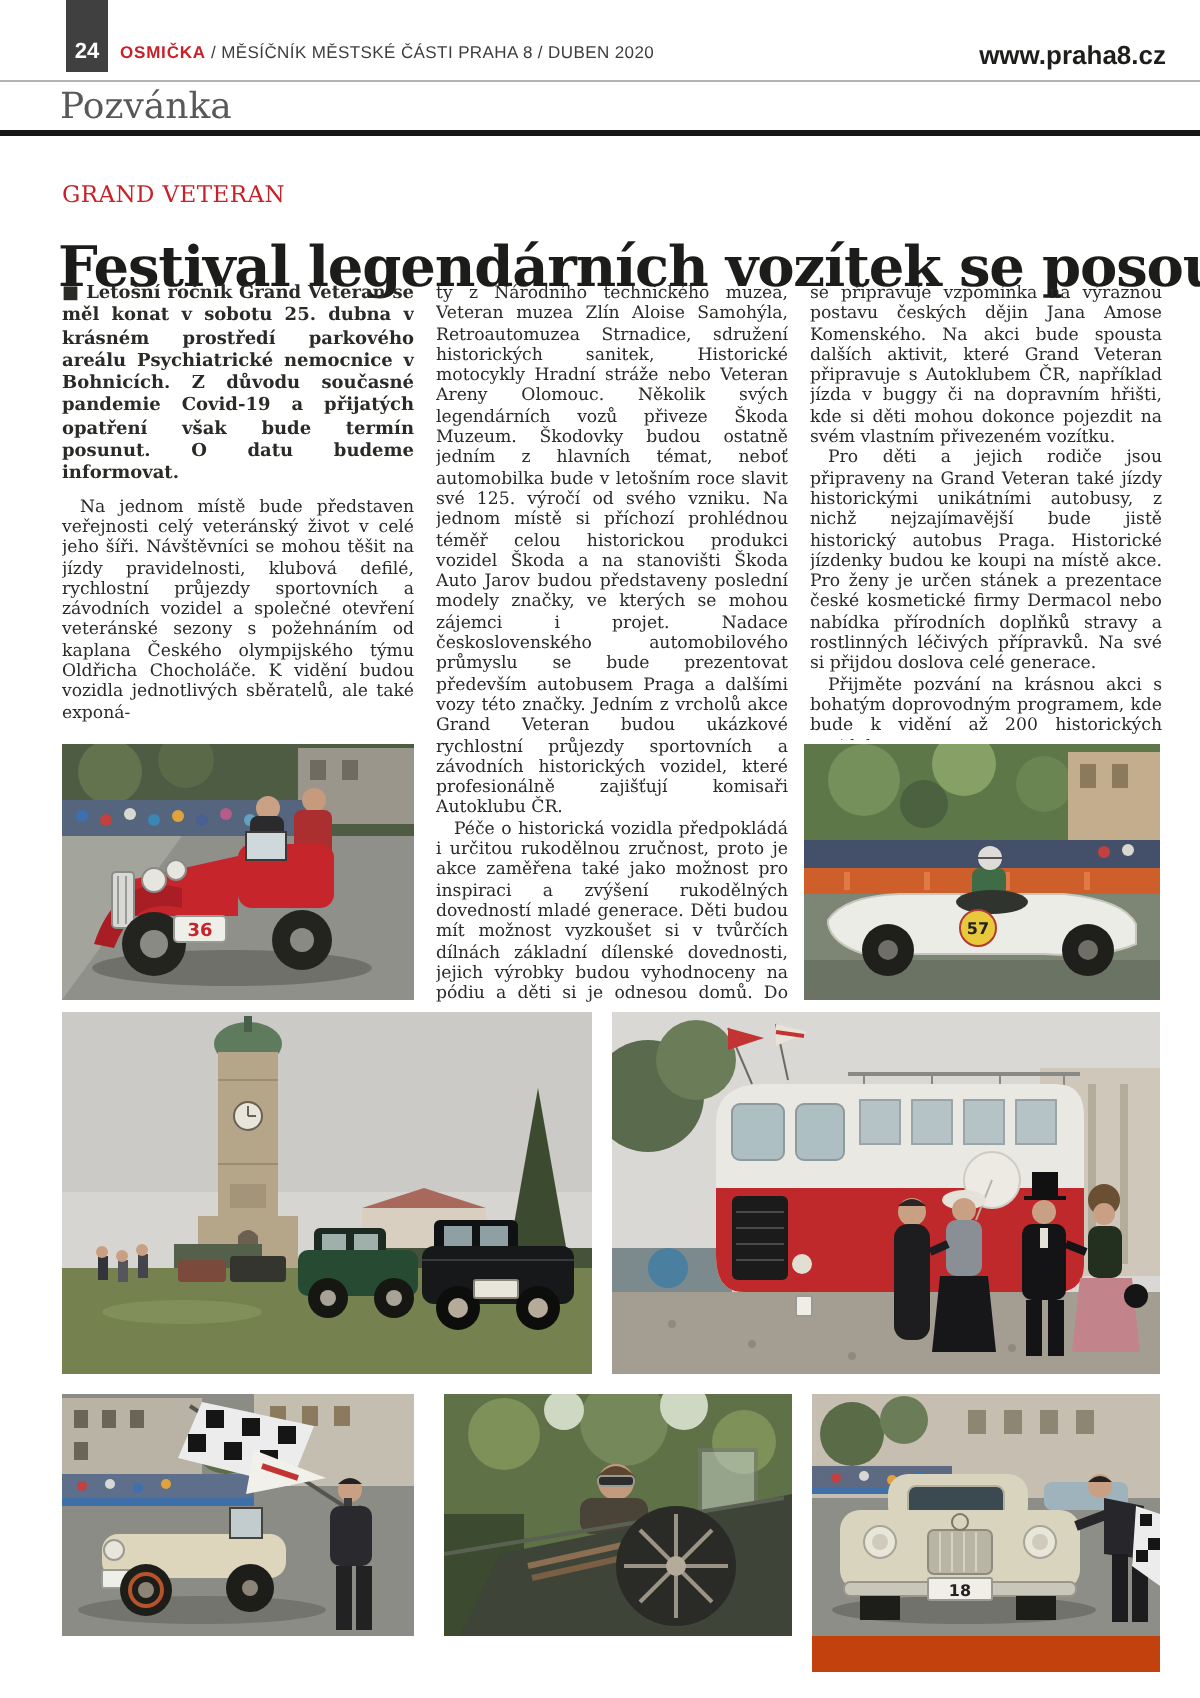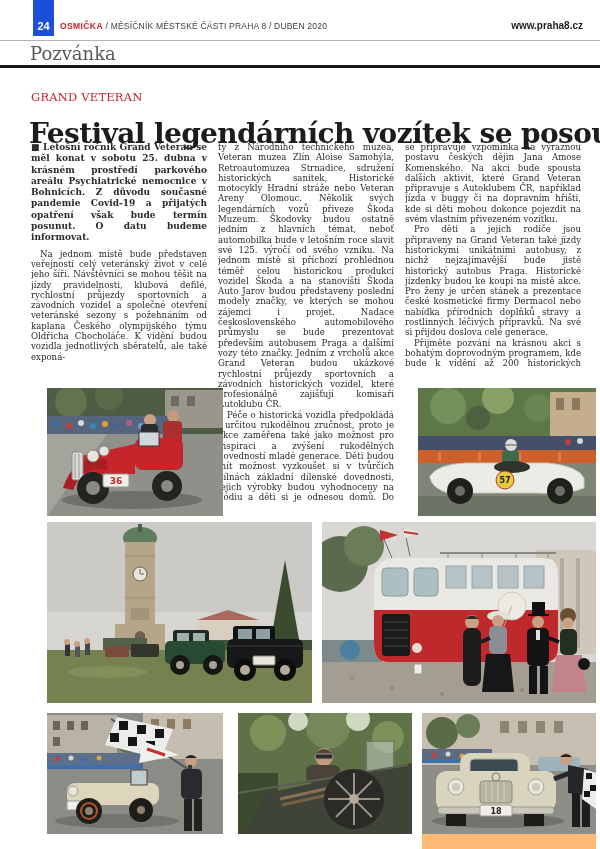--- a/index.html
+++ b/index.html
@@ -1,27 +1,27 @@
 <!DOCTYPE html>
 <html lang="cs"><head>
 <meta charset="utf-8">
 <style>
   html,body{margin:0;padding:0;background:#fff;}
   .page{position:relative;width:600px;height:849px;background:#ffffff;overflow:hidden;
         font-family:"DejaVu Serif",serif;-webkit-font-smoothing:antialiased;}
 
   
-  .red-tab{position:absolute;left:33px;top:0;width:21px;height:36px;background:#1d4ed8;
+  .red-tab{position:absolute;left:33px;top:0;width:21px;height:36px;background:#404040;
            color:#fff;font:bold 11px/1 "Liberation Sans",sans-serif;
            display:flex;align-items:flex-end;justify-content:center;padding-bottom:4px;box-sizing:border-box;}
   .masthead{position:absolute;left:60px;top:21px;font-family:"Liberation Sans",sans-serif;
             font-size:8.5px;color:#3d3d3b;letter-spacing:.2px;white-space:nowrap;}
   .masthead .name{color:#c92128;font-weight:bold;letter-spacing:.4px;}
   .website{position:absolute;right:17px;top:20px;font-family:"Liberation Sans",sans-serif;
-           font-weight:bold;font-size:10px;color:#1d1d1b;}
+           font-weight:bold;font-size:13px;color:#1d1d1b;}
   .rule-thin{position:absolute;left:0;top:40px;width:600px;height:1px;background:#b3b3b1;}
   .section-title{position:absolute;left:30px;top:43px;font-size:18px;font-weight:400;color:#57585a;}
   .rule-thick{position:absolute;left:0;top:65px;width:600px;height:3px;background:#171717;}
 
   
   .kicker{position:absolute;left:31px;top:90px;font-weight:normal;font-size:11.5px;
           color:#c92128;letter-spacing:.2px;}
   .headline{position:absolute;left:29px;top:98px;width:554px;font-weight:bold;font-size:28px;
             line-height:34px;letter-spacing:-.6px;color:#1c1c1a;white-space:nowrap;}
 
@@ -29,21 +29,21 @@
   .col{position:absolute;top:142px;width:176px;font-size:8.6px;line-height:10.3px;
        text-align:justify;color:#2a2a27;overflow:hidden;}
   .col-1{left:31px;height:226px;}
   .col-2{left:218px;height:360px;}
   .col-3{left:405px;width:176px;height:228px;}
   .lead{font-weight:bold;font-size:9px;line-height:11.3px;margin:0 0 5px 0;}
   p.body{margin:0;}
   p.indent{text-indent:9px;}
 
   
-  figure{position:absolute;margin:16px;overflow:hidden;background:#fdba74;}
+  figure{position:absolute;margin:0;overflow:hidden;background:#c2410c;}
   figure svg{display:block;}
   .ph-roadster{left:31px; top:372px;width:176px;height:128px;}
   .ph-racecar {left:402px;top:372px;width:178px;height:128px;}
   .ph-church  {left:31px; top:506px;width:265px;height:181px;}
   .ph-bus     {left:306px;top:506px;width:274px;height:181px;}
   .ph-flag    {left:31px; top:697px;width:176px;height:121px;}
   .ph-racer   {left:222px;top:697px;width:174px;height:121px;}
   .ph-sedan   {left:406px;top:697px;width:174px;height:139px;}
 </style>
 </head>

